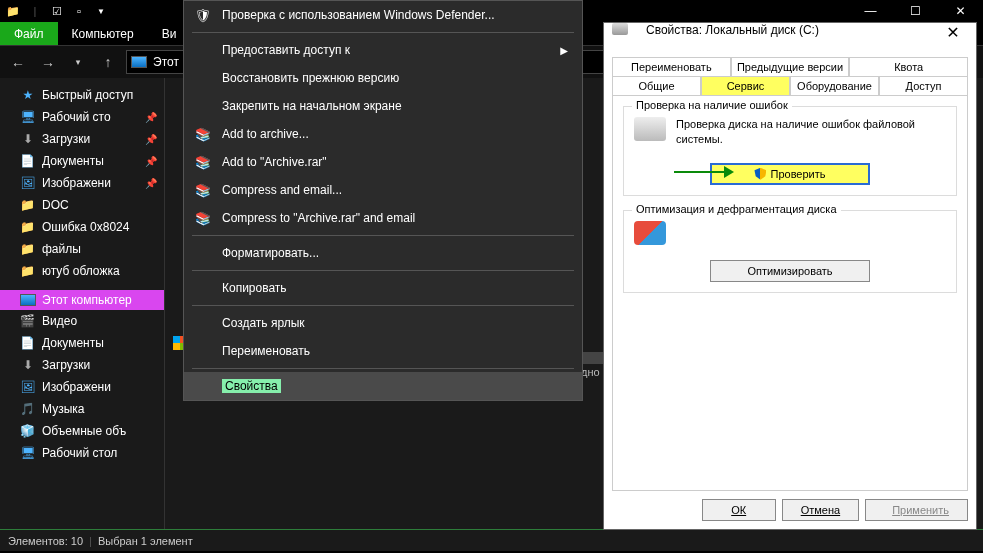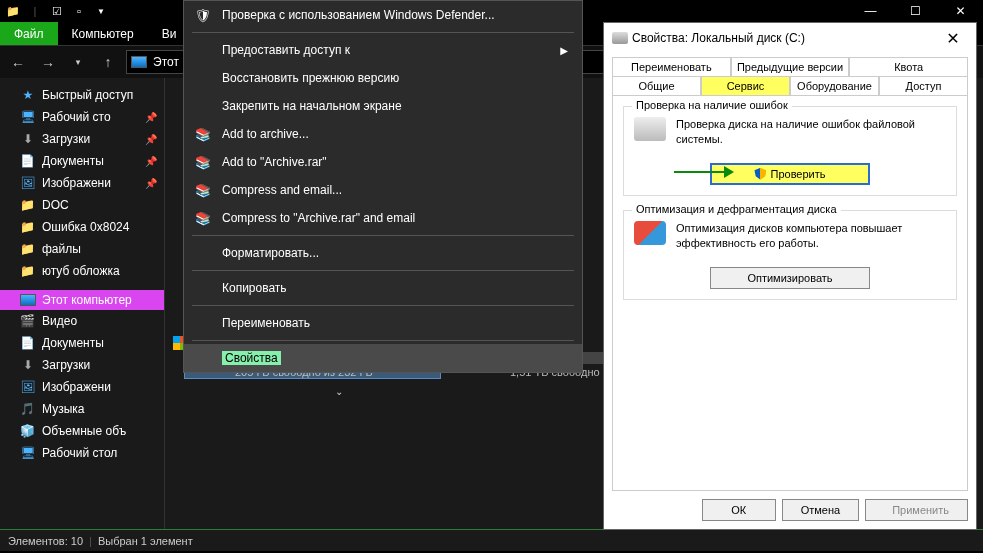--- a/index.html
+++ b/index.html
@@ -66,21 +66,21 @@
 .chev.c1 { top:80px; }
 .chev.c2 { top:232px; }
 .chev.c3 { top:308px; }
 
 
 .statusbar { height:22px; background:#1a1a1a; border-top:1px solid #2d7d3a; display:flex; align-items:center; padding:0 8px; color:#ccc; font-size:11px; gap:6px; }
 .statusbar .sep { color:#555; }
 
 
 .propdlg { position:absolute; right:6px; top:22px; width:374px; height:508px; background:#fff; border:1px solid #666; z-index:100; display:flex; flex-direction:column; }
-.ptitle { height:30px; display:flex; align-items:center; padding:0 8px; gap:4px; font-size:12px; }
+.ptitle { height:30px; display:flex; align-items:flex-start; padding:0 8px; gap:18px; font-size:12px; }
 .ptitle .dicon { width:16px; height:12px; background:linear-gradient(#ddd,#999); border-radius:2px; }
 .ptitle .pclose { margin-left:auto; width:30px; text-align:center; font-size:16px; }
 .ptabs { display:flex; flex-wrap:wrap; margin:4px 8px 0 8px; font-size:11px; }
 .ptab { padding:3px 0; border:1px solid #ccc; border-bottom:none; background:#fff; text-align:center; }
 .ptab.row1 { flex:1 1 33%; }
 .ptab.row2 { flex:1 1 25%; }
 .ptab.active { background:#fff; }
 .ptab.hl { background:#ffff60; }
 .tabbody { border:1px solid #ccc; margin:0 8px; flex:1; padding:10px; font-size:11px; background:#fff; }
 .group { border:1px solid #dcdcdc; padding:10px; margin-bottom:14px; position:relative; }
@@ -90,21 +90,21 @@
 .grow .gicon.opt { background:linear-gradient(135deg,#e74c3c 0 50%, #3498db 50%); border-radius:4px; }
 .grow .gtext { flex:1; line-height:1.4; }
 .btnrow { text-align:center; margin-top:15px; position:relative; }
 .arrow { position:absolute; left:40px; top:4px; width:60px; height:10px; }
 .arrow::before { content:""; position:absolute; left:0; top:4px; width:50px; height:2px; background:#0a8a0a; }
 .arrow::after { content:""; position:absolute; right:0; top:-1px; border-left:10px solid #0a8a0a; border-top:6px solid transparent; border-bottom:6px solid transparent; }
 .wbtn { display:inline-flex; align-items:center; justify-content:center; gap:4px; padding:2px 18px; border:1px solid #888; background:#f0f0f0; font-size:11px; min-width:160px; height:22px; }
 .wbtn.hl { border:2px solid #2a6bd4; background:#ffff60; }
 .shield { display:inline-block; width:12px; height:12px; background:conic-gradient(#f7b500 0 50%, #0a5dc2 0); clip-path:polygon(50% 0,100% 20%,90% 70%,50% 100%,10% 70%,0 20%); }
 .dlgfoot { display:flex; justify-content:flex-end; gap:6px; padding:8px; }
-.dlgfoot .wbtn { min-width:74px; }
+.dlgfoot .wbtn { min-width:74px;text-decoration:underline; }
 .dlgfoot .wbtn.dis { color:#888;padding-left:26px; }
 </style>
 </head>
 <body>
 
 <div class="titlebar">
   <div class="qat">
     <div class="qbtn">📁</div>
     <div class="qbtn" style="color:#555">|</div>
     <div class="qbtn">☑</div>
@@ -292,20 +292,24 @@
       <span class="txt">Форматировать...</span>
     </div>
     <div class="cmsep"></div>
     <div class="cmitem">
       <span class="ico"></span>
       <span class="txt">Копировать</span>
     </div>
     <div class="cmsep"></div>
     <div class="cmitem">
       <span class="ico"></span>
+      <span class="txt">Создать ярлык</span>
+    </div>
+    <div class="cmitem">
+      <span class="ico"></span>
       <span class="txt">Переименовать</span>
     </div>
     <div class="cmsep"></div>
     <div class="cmitem hover hl">
       <span class="ico"></span>
       <span class="txt">Свойства</span>
     </div>
   </div>
 
 <div class="propdlg">
@@ -335,21 +339,20 @@
         <button class="wbtn hl">
           <span class="shield"></span>
           <span>Проверить</span>
         </button>
       </div>
     </div>
     <div class="group">
       <span class="gtitle">Оптимизация и дефрагментация диска</span>
       <div class="grow">
         <div class="gicon opt"></div>
-        <div class="gtext">Оптимизация дисков компьютера повышает эффективность его работы.</div>
       </div>
       <div class="btnrow">
         <button class="wbtn">Оптимизировать</button>
       </div>
     </div>
   </div>
   <div class="dlgfoot">
     <button class="wbtn">ОК</button>
     <button class="wbtn">Отмена</button>
     <button class="wbtn dis">Применить</button>

